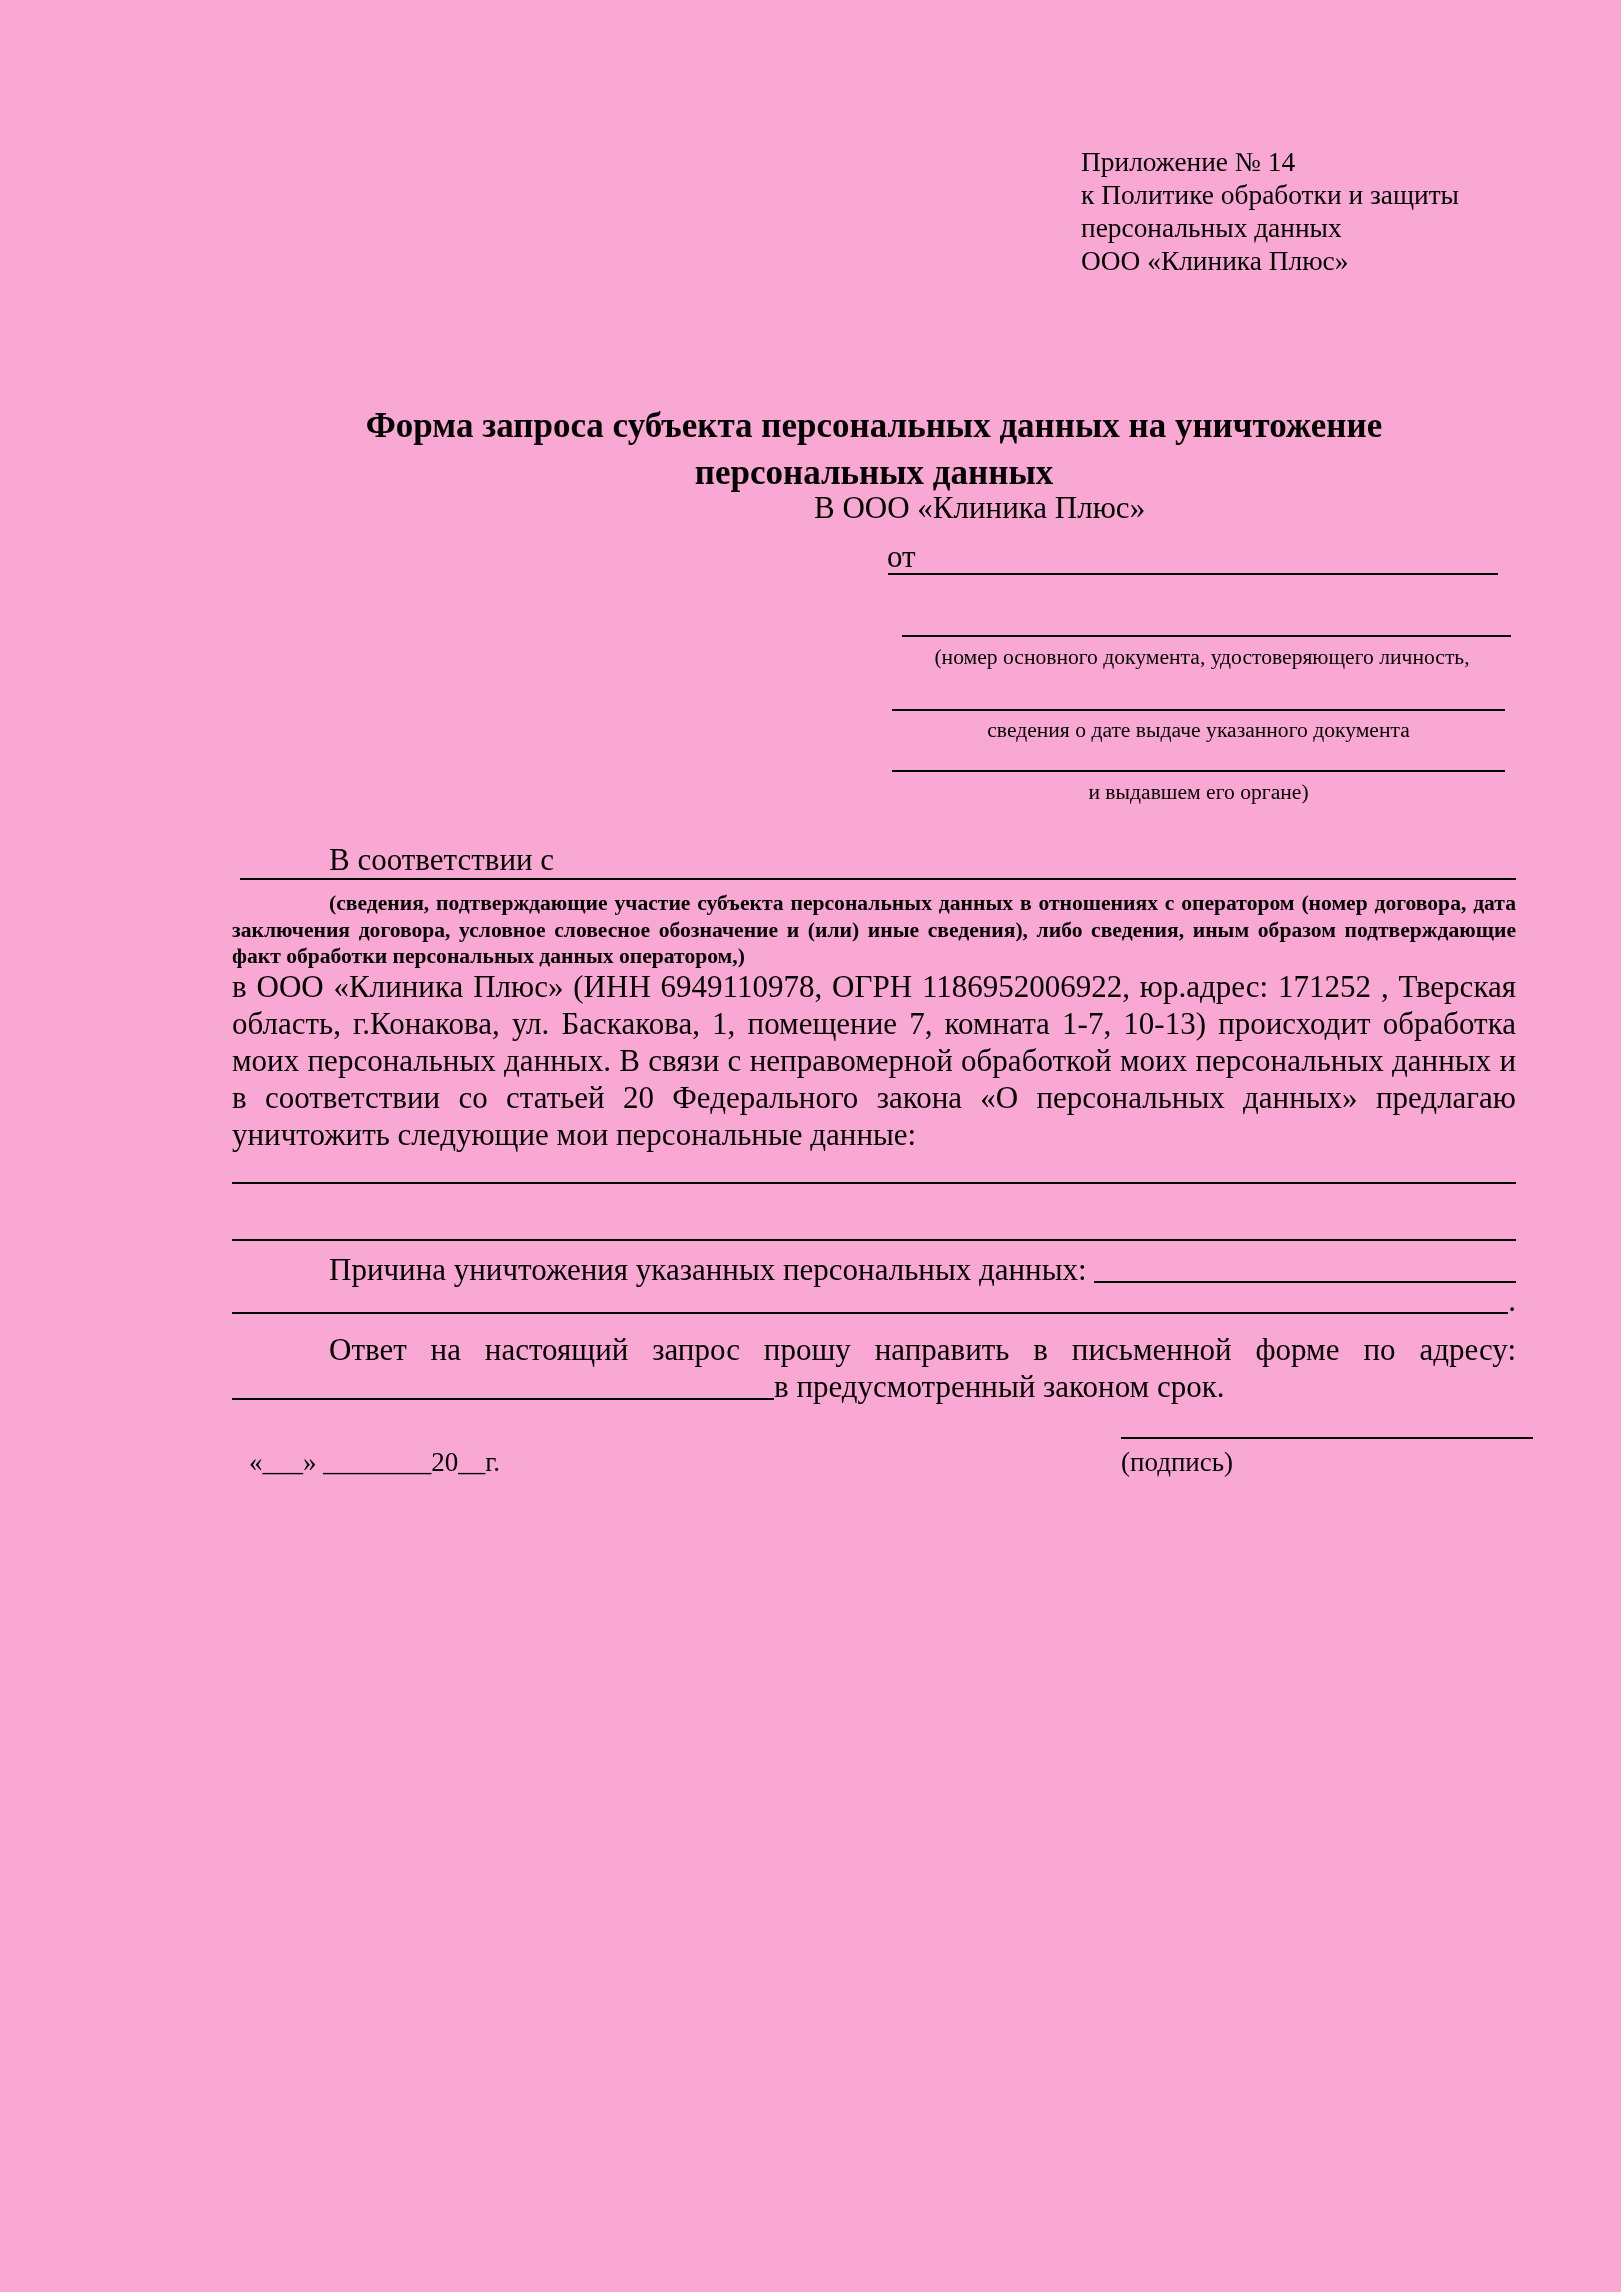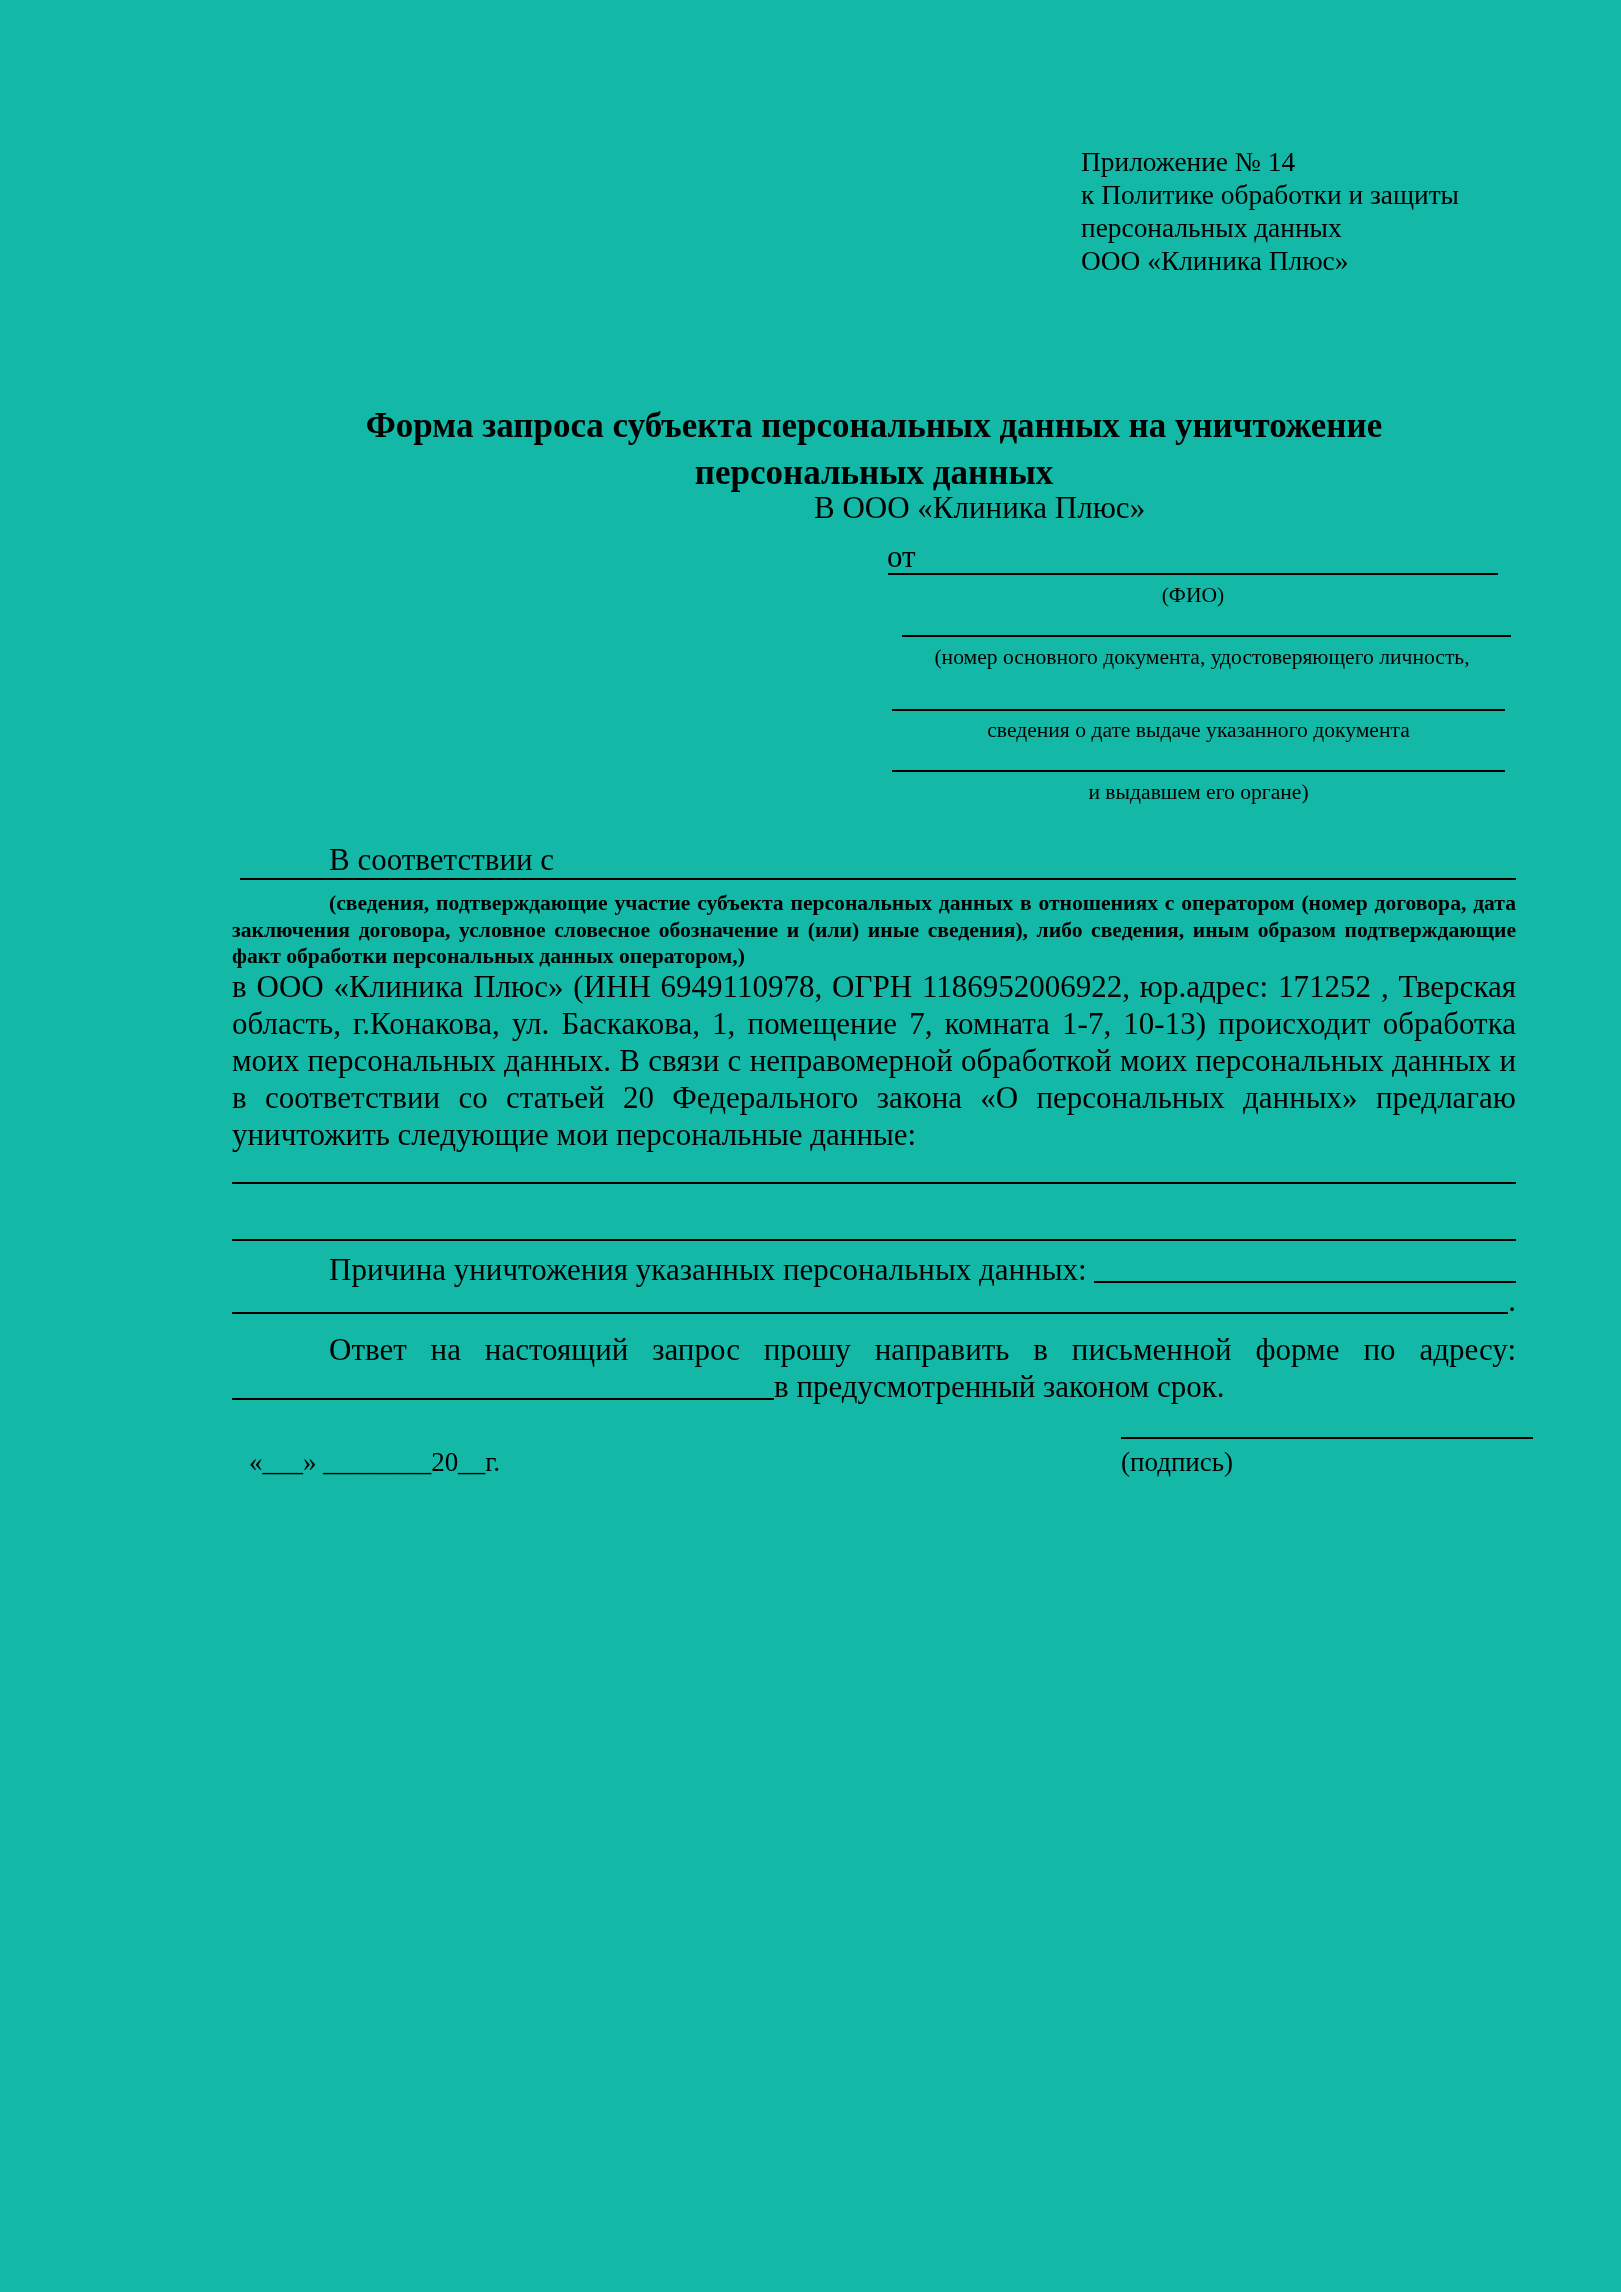--- a/index.html
+++ b/index.html
@@ -4,21 +4,21 @@
 <style>
   html, body {
     margin: 0;
     padding: 0;
     background: #ffffff;
   }
   .page {
     position: relative;
     width: 1621px;
     height: 2293px;
-    background: #14b8a6;
+    background: #f9a8d4;
     color: #000000;
     font-family: "Liberation Serif", "DejaVu Serif", serif;
     overflow: hidden;
   }
   .abs { position: absolute; }
 
   .appendix {
     left: 1081px; top: 146px;
     font-size: 27.4px; line-height: 33px;
   }
@@ -101,21 +101,20 @@
 
   <div class="abs doc-title">
     <div>Форма запроса субъекта персональных данных на уничтожение</div>
     <div>персональных данных</div>
   </div>
 
   <div class="abs addressee-org">В ООО «Клиника Плюс»</div>
   <div class="abs from-label">от</div>
 
   <div class="abs rule" style="left:888px; top:573px; width:610px;"></div>
-  <div class="abs field-caption" style="left:888px; top:583px; width:610px;">(ФИО)</div>
 
   <div class="abs rule" style="left:902px; top:635px; width:609px;"></div>
   <div class="abs field-caption" style="left:888px; top:645px; width:628px;">(номер основного документа, удостоверяющего личность,</div>
 
   <div class="abs rule" style="left:892px; top:709px; width:613px;"></div>
   <div class="abs field-caption" style="left:892px; top:718px; width:613px;">сведения о дате выдаче указанного документа</div>
 
   <div class="abs rule" style="left:892px; top:770px; width:613px;"></div>
   <div class="abs field-caption" style="left:892px; top:780px; width:613px;">и выдавшем его органе)</div>
 

